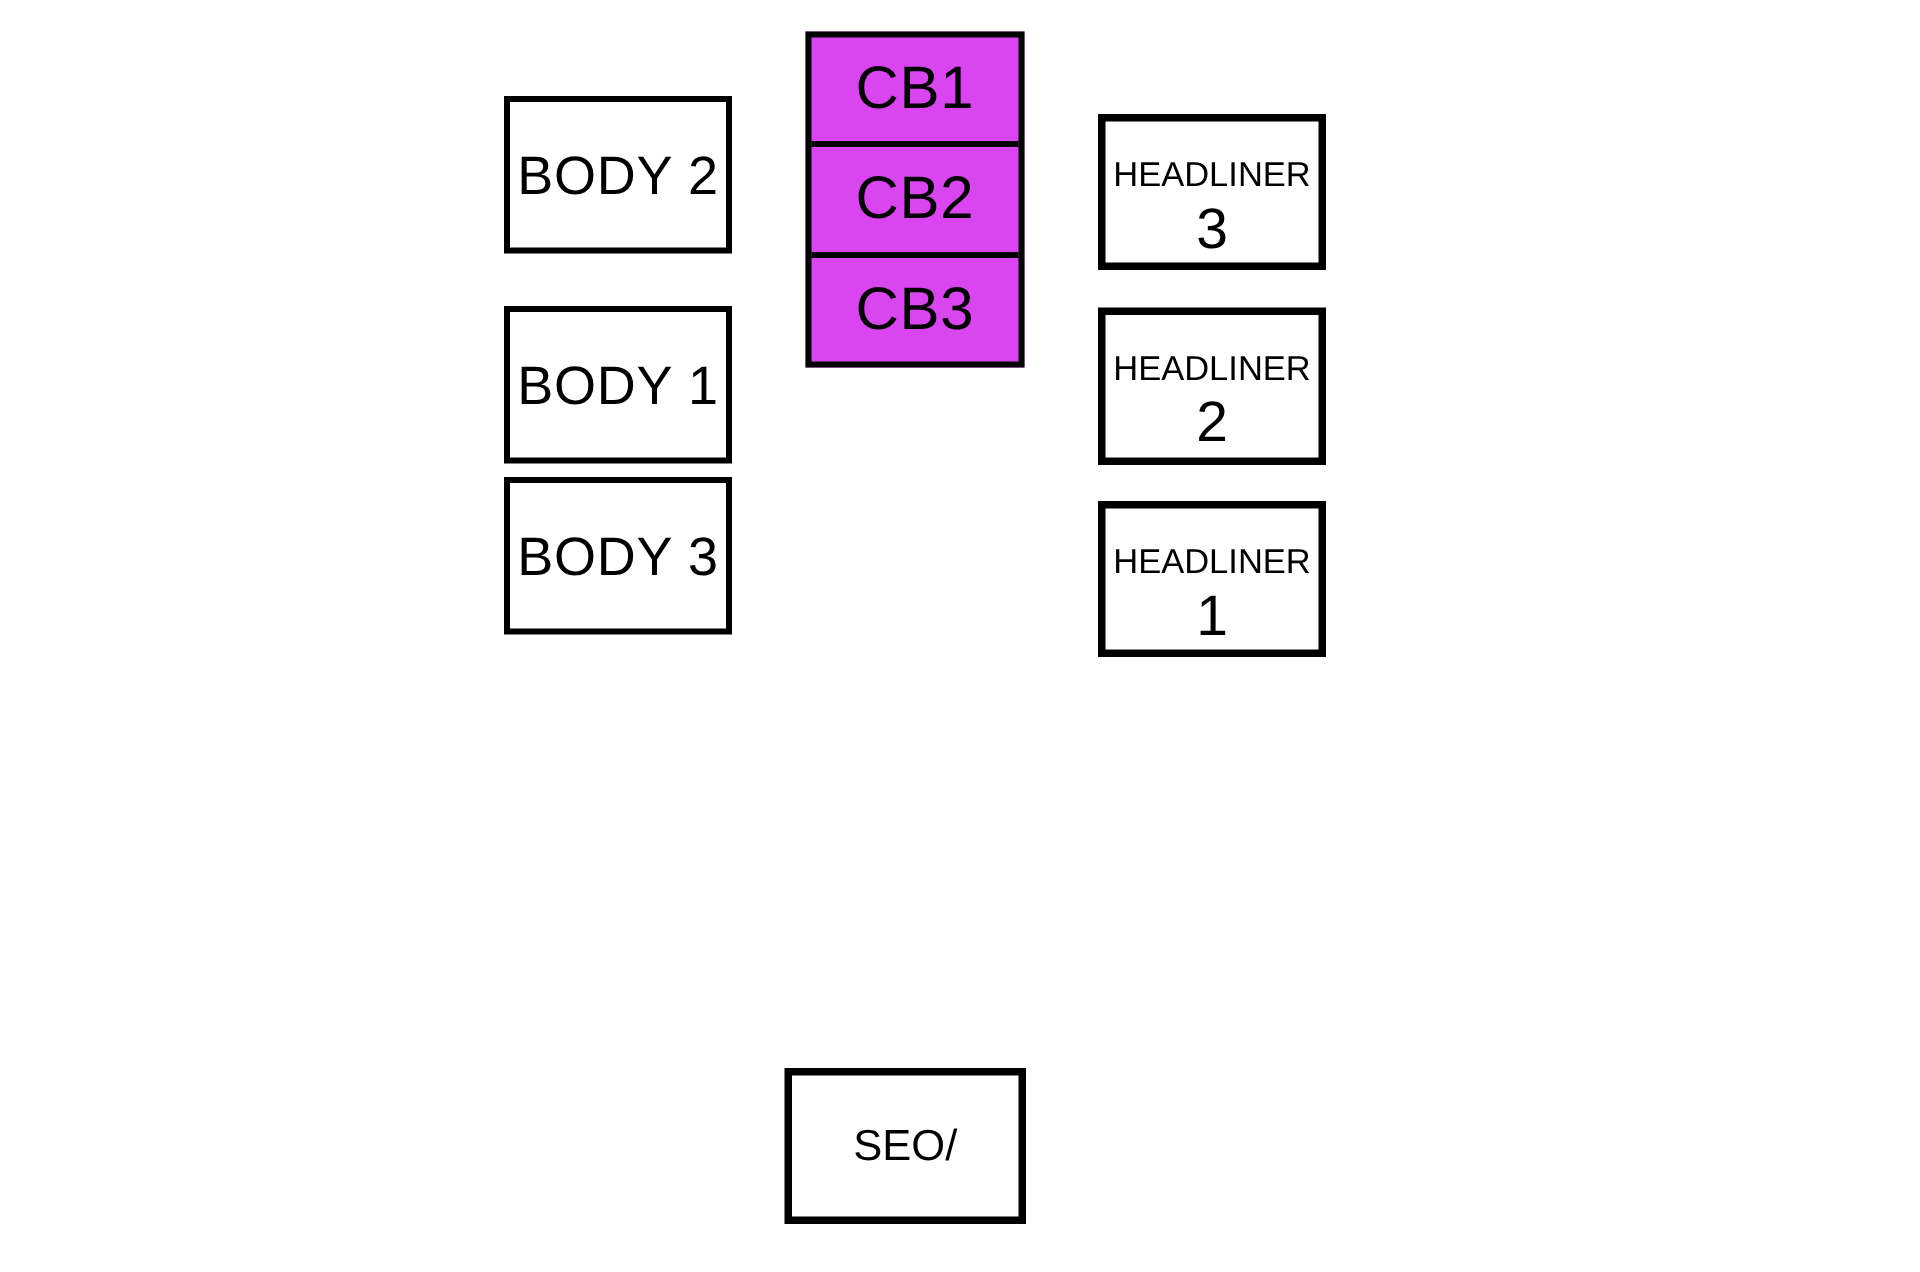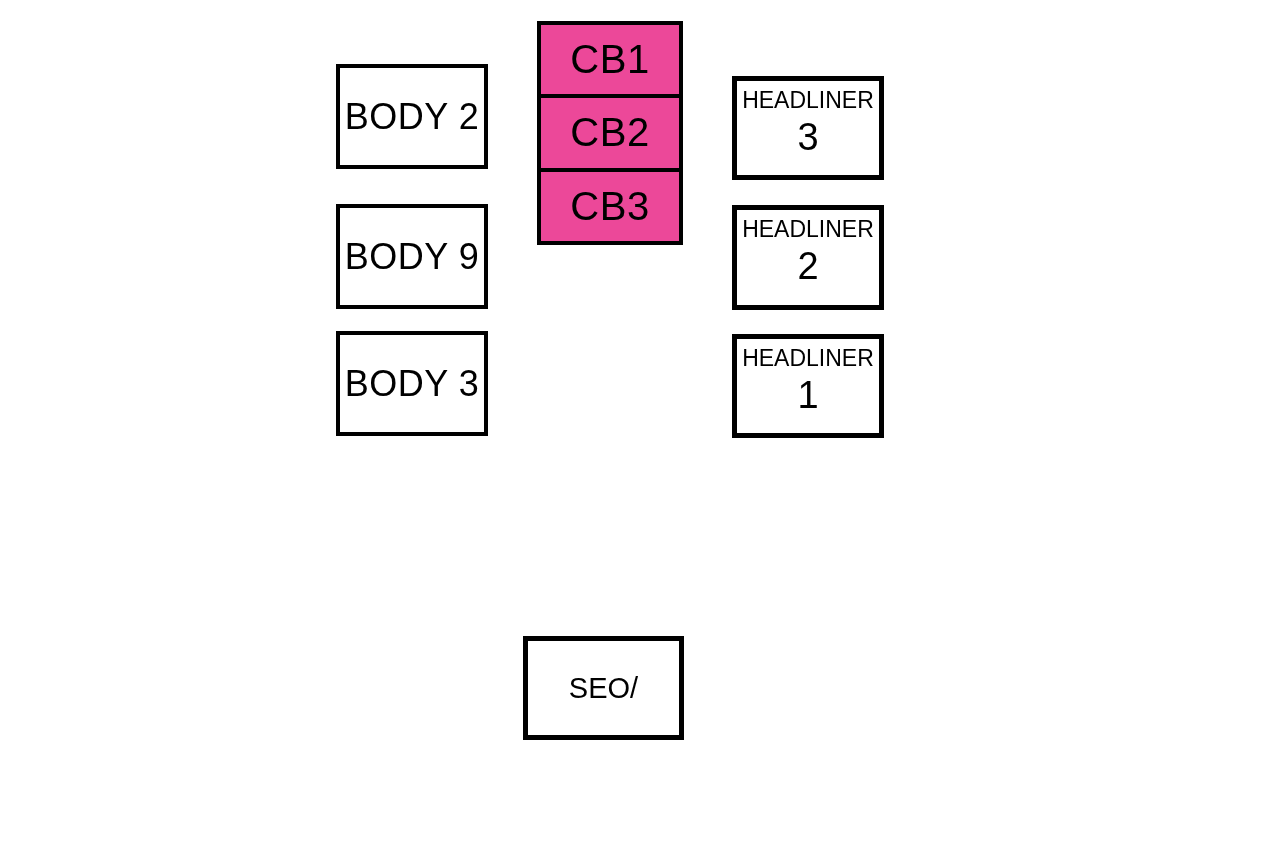--- a/index.html
+++ b/index.html
@@ -34,32 +34,32 @@
   .body-box {
     left: 336px;
     width: 152px;
     height: 105px;
     font-size: 36px;
     letter-spacing: 0.5px;
     white-space: nowrap;
   }
   .body-2 { top: 64px; }
   .body-1 { top: 204px; }
-  .body-3 { top: 331px; }
+  .body-3 { top: 318px; }
 
   
   .cb-stack {
     position: absolute;
     box-sizing: border-box;
     left: 537px;
     top: 21px;
     width: 146px;
     height: 224px;
     border: 4px solid #000000;
-    background: #ec4899;
+    background: #d946ef;
     display: flex;
     flex-direction: column;
   }
   .cb-cell {
     flex: 1 1 0;
     box-sizing: border-box;
     border-bottom: 4px solid #000000;
     display: flex;
     align-items: center;
     justify-content: center;
@@ -69,61 +69,61 @@
   .cb-cell:last-child { border-bottom: none; }
 
   
   .headliner-box {
     left: 732px;
     width: 152px;
     height: 104px;
     border-width: 5px;
     flex-direction: column;
     justify-content: flex-start;
-    padding-top: 6px;
+    padding-top: 22px;
   }
   .headliner-3 { top: 76px; }
   .headliner-2 { top: 205px; height: 105px; }
   .headliner-1 { top: 334px; }
   .headliner-word {
     font-size: 23px;
     line-height: 27px;
     white-space: nowrap;
   }
   .headliner-number {
     font-size: 38px;
     line-height: 44px;
     margin-top: 1px;
   }
 
   
   .seo-box {
     left: 523px;
-    top: 636px;
+    top: 712px;
     width: 161px;
     height: 104px;
     border-width: 5px;
     flex-direction: row;
   }
   .seo-line {
     font-size: 29px;
     line-height: 35px;
     white-space: nowrap;
   }
 </style>
 </head>
 <body>
 
 <div class="canvas">
 
   <div class="fuse-box body-box body-2">
     <span>BODY 2</span>
   </div>
   <div class="fuse-box body-box body-1">
-    <span>BODY 9</span>
+    <span>BODY 1</span>
   </div>
   <div class="fuse-box body-box body-3">
     <span>BODY 3</span>
   </div>
 
   <div class="cb-stack">
     <div class="cb-cell">
       <span>CB1</span>
     </div>
     <div class="cb-cell">

